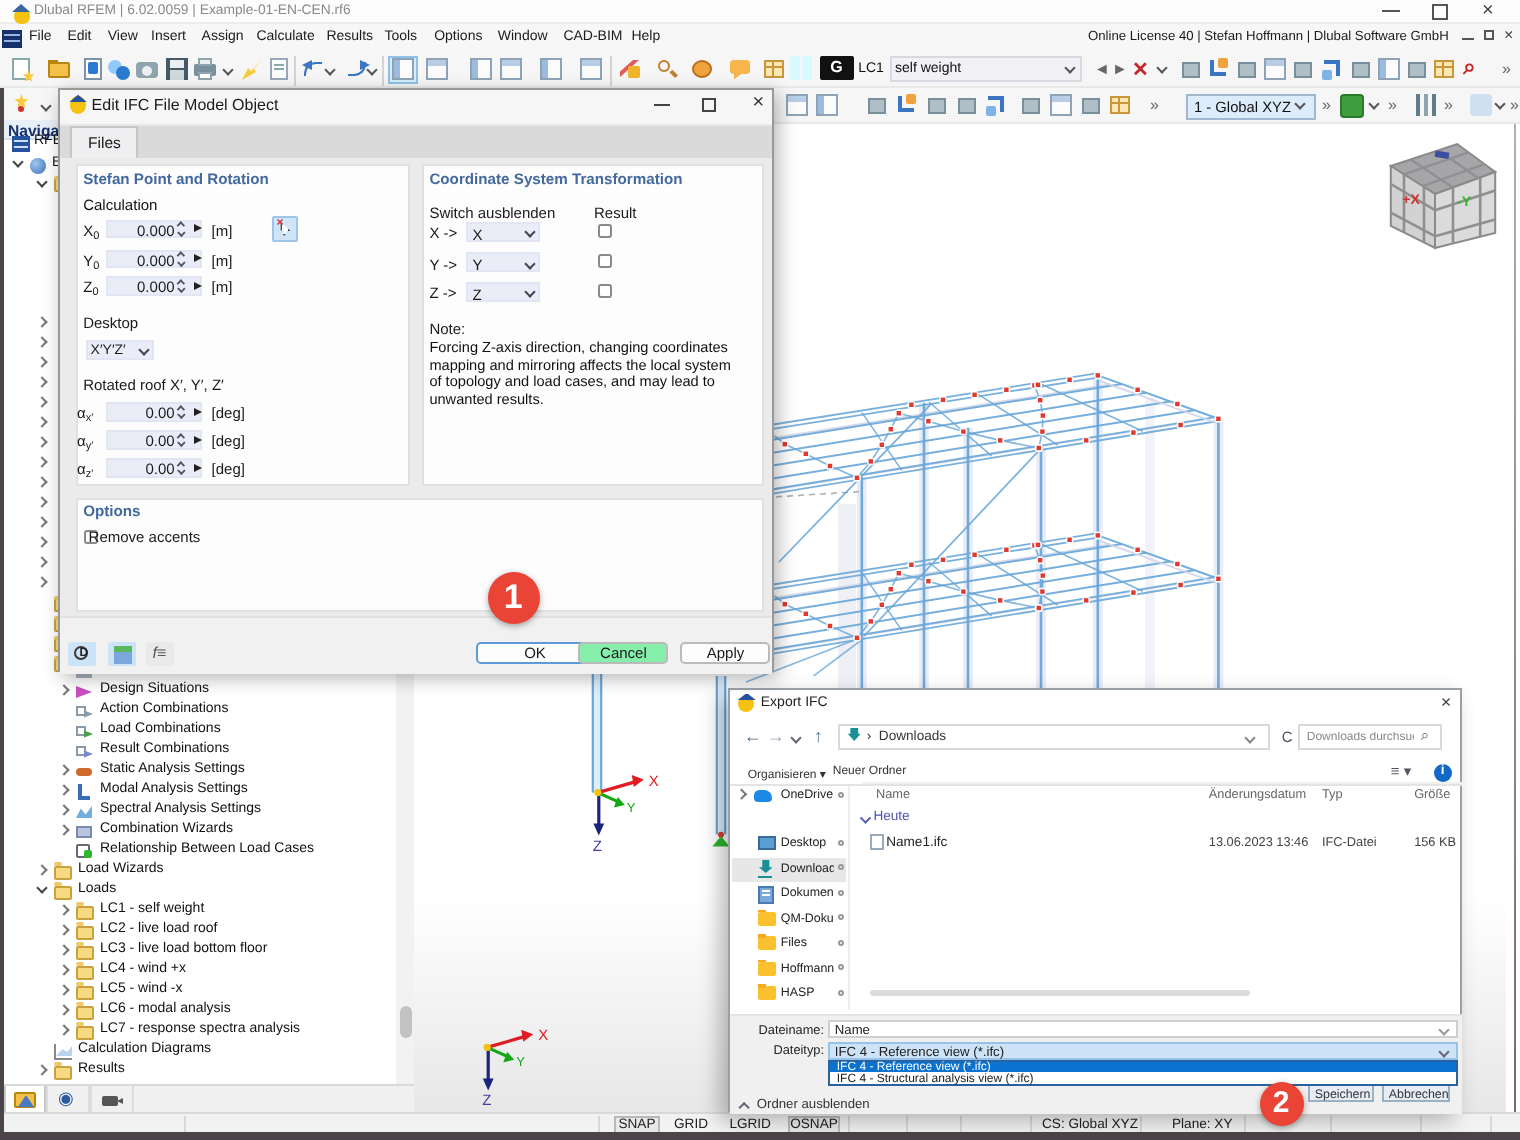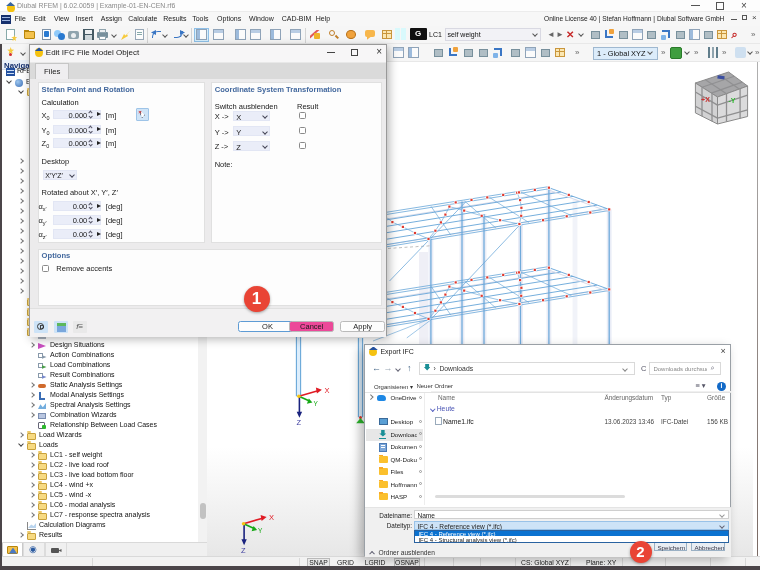--- a/index.html
+++ b/index.html
@@ -765,21 +765,21 @@
     <div class="abs" style="left:59.0px;top:98.5px;width:3.4px;height:3.4px;border-right:1px solid #556;border-bottom:1px solid #556;transform:rotate(45deg)"></div>
     <div class="abs" style="left:67.0px;top:96.10000000000001px;width:0;height:0;border-left:4px solid #222;border-top:2.8px solid transparent;border-bottom:2.8px solid transparent"></div>
     <div class="abs" style="left:75.5px;top:94.4px;font-size:7.5px">[m]</div>
 <div style="position:absolute;left:106px;top:63.4px;width:13.2px;height:12.8px;background:#cfe4f7;border:1px solid #9ec4e8;border-radius:1px;"></div>
 <div class="abs" style="left:110px;top:66px;width:5px;height:7px;background:#fff;border:1px solid #445;clip-path:polygon(0 0,100% 65%,55% 65%,45% 100%,25% 95%,35% 62%,0 62%)"></div>
 <div class="abs" style="left:108px;top:64.5px;font-size:6px;color:#d32f2f;font-weight:bold">×</div>
 <div class="abs" style="left:11.3px;top:112.3px;font-size:7.5px">Desktop</div>
 <div style="position:absolute;left:12.7px;top:125.2px;width:34px;height:9.5px;background:#eaedf8;border:1px solid #e2e6f4;"></div>
 <div class="abs" style="left:15px;top:127px;font-size:7px">X′Y′Z′</div>
 <div style="position:absolute;left:39.5px;top:128.3px;width:4px;height:4px;border-right:1.1px solid #445;border-bottom:1.1px solid #445;transform:rotate(45deg)"></div>
-<div class="abs" style="left:11.3px;top:143.3px;font-size:7.5px">Rotated about X′, Y′, Z′</div>
+<div class="abs" style="left:11.3px;top:143.3px;font-size:7.5px">Rotated roof X′, Y′, Z′</div>
 <div class="abs" style="left:8.2px;top:157.1px;font-size:7.5px">α<span style="font-size:5.5px;vertical-align:-1.5px">x′</span></div>
     <div class="abs" style="left:22.7px;top:156.1px;width:48.4px;height:9.6px;background:#eaedf8;border:1px solid #e2e6f4;"></div>
     <div class="abs" style="left:24px;top:157.29999999999998px;width:33px;text-align:right;font-size:7.5px">0.00</div>
     <div class="abs" style="left:59px;top:157.79999999999998px;width:3.4px;height:3.4px;border-right:1px solid #556;border-top:1px solid #556;transform:rotate(-45deg)"></div>
     <div class="abs" style="left:59px;top:161.2px;width:3.4px;height:3.4px;border-right:1px solid #556;border-bottom:1px solid #556;transform:rotate(45deg)"></div>
     <div class="abs" style="left:67px;top:158.79999999999998px;width:0;height:0;border-left:4px solid #222;border-top:2.8px solid transparent;border-bottom:2.8px solid transparent"></div>
     <div class="abs" style="left:75.5px;top:157.1px;font-size:7.5px">[deg]</div>
 <div class="abs" style="left:8.2px;top:171.1px;font-size:7.5px">α<span style="font-size:5.5px;vertical-align:-1.5px">y′</span></div>
     <div class="abs" style="left:22.7px;top:170.1px;width:48.4px;height:9.6px;background:#eaedf8;border:1px solid #e2e6f4;"></div>
     <div class="abs" style="left:24px;top:171.29999999999998px;width:33px;text-align:right;font-size:7.5px">0.00</div>
@@ -807,30 +807,31 @@
     <div class="abs" style="left:202.7px;top:81.5px;width:37px;height:10px;background:#eaedf8;border:1px solid #e2e6f4;"></div>
     <div class="abs" style="left:206px;top:83.0px;font-size:7.5px">Y</div>
     <div style="position:absolute;left:233px;top:84.7px;width:4px;height:4px;border-right:1.1px solid #445;border-bottom:1.1px solid #445;transform:rotate(45deg)"></div>
     <div class="abs" style="left:268.3px;top:82.3px;width:7px;height:7px;background:#fff;border:1px solid #8a8a8a;border-radius:1.5px"></div>
 <div class="abs" style="left:184.4px;top:97.6px;font-size:7.5px">Z -&gt;</div>
     <div class="abs" style="left:202.7px;top:96.3px;width:37px;height:10px;background:#eaedf8;border:1px solid #e2e6f4;"></div>
     <div class="abs" style="left:206px;top:97.8px;font-size:7.5px">Z</div>
     <div style="position:absolute;left:233px;top:99.5px;width:4px;height:4px;border-right:1.1px solid #445;border-bottom:1.1px solid #445;transform:rotate(45deg)"></div>
     <div class="abs" style="left:268.3px;top:97.1px;width:7px;height:7px;background:#fff;border:1px solid #8a8a8a;border-radius:1.5px"></div>
 <div class="abs" style="left:184.4px;top:115.3px;font-size:7.5px">Note:</div>
+<div class="abs" style="left:184.4px;top:125.6px;width:155px;font-size:7.3px;line-height:8.35px;color:#111">Forcing Z-axis direction, changing coordinates mapping and mirroring affects the local system of topology and load cases, and may lead to unwanted results.</div>
 <div class="abs" style="left:8.1px;top:204.1px;width:343.4px;height:57.5px;background:#fdfdfd;border:1px solid #e0e0e0;"></div>
 <div class="abs" style="left:11.3px;top:206.5px;font-size:7.6px;font-weight:bold;color:#44699e">Options</div>
 <div class="abs" style="left:11.7px;top:219.8px;width:7px;height:7px;background:#fff;border:1px solid #8a8a8a;border-radius:1.5px"></div>
-<div class="abs" style="left:26px;top:219.6px;font-size:7.5px">Remove accents</div>
+<div class="abs" style="left:14px;top:219.6px;font-size:7.5px">Remove accents</div>
 <div class="abs" style="left:0;top:263.5px;width:100%;height:28.8px;background:#f2f1f2;border-top:1px solid #e0e0e0"></div>
 <div style="position:absolute;left:3.5px;top:275.8px;width:14.6px;height:12.7px;background:#cde3f7;border-radius:1px;"></div>
 <div class="abs" style="left:6.8px;top:278px;width:7px;height:7px;border:1.8px solid #3a3a3a;border-radius:50%"></div>
 <div class="abs" style="left:9.4px;top:279.5px;font-size:6px;color:#222;font-weight:bold">D</div>
 <div style="position:absolute;left:23.5px;top:275.8px;width:14.6px;height:12.7px;background:#cde3f7;border-radius:1px;"></div>
 <div style="position:absolute;left:26.5px;top:277.8px;width:9px;height:3px;background:#5cb85c;"></div>
 <div style="position:absolute;left:26.5px;top:281.3px;width:9px;height:5.5px;background:#7aa7dc;"></div>
 <div style="position:absolute;left:42.3px;top:275.8px;width:14.6px;height:12.7px;background:#e9e9e9;border-radius:1px;"></div>
 <div class="abs" style="left:46px;top:277px;font-size:8px;font-style:italic;color:#555">f≡</div>
 <div class="abs" style="left:208.2px;top:276.6px;width:58px;height:11px;background:#fdfdfd;border:1px solid #5e9bd4;border-radius:2.5px;text-align:center;line-height:10.5px;font-size:7.5px">OK</div>
-<div class="abs" style="left:258.7px;top:276.6px;width:45.5px;height:11px;background:#ec4899;border:1px solid #bababa;border-radius:2.5px;text-align:center;line-height:10.5px;font-size:7.5px">Cancel</div>
+<div class="abs" style="left:258.7px;top:276.6px;width:45.5px;height:11px;background:#86efac;border:1px solid #bababa;border-radius:2.5px;text-align:center;line-height:10.5px;font-size:7.5px">Cancel</div>
 <div class="abs" style="left:309.7px;top:276.6px;width:45.5px;height:11px;background:#fdfdfd;border:1px solid #bababa;border-radius:2.5px;text-align:center;line-height:10.5px;font-size:7.5px">Apply</div>
 </div>
 <div class="abs" style="left:243.6px;top:285.6px;width:26px;height:26px;border-radius:50%;background:#e94435;box-shadow:0 1px 3px rgba(0,0,0,0.35);color:#fff;font-size:17px;font-weight:bold;text-align:center;line-height:25px">1</div>
 <div class="abs" style="left:629.5px;top:541px;width:22px;height:22px;border-radius:50%;background:#e94435;box-shadow:0 1px 3px rgba(0,0,0,0.35);color:#fff;font-size:15px;font-weight:bold;text-align:center;line-height:21px">2</div>
 </body></html>

